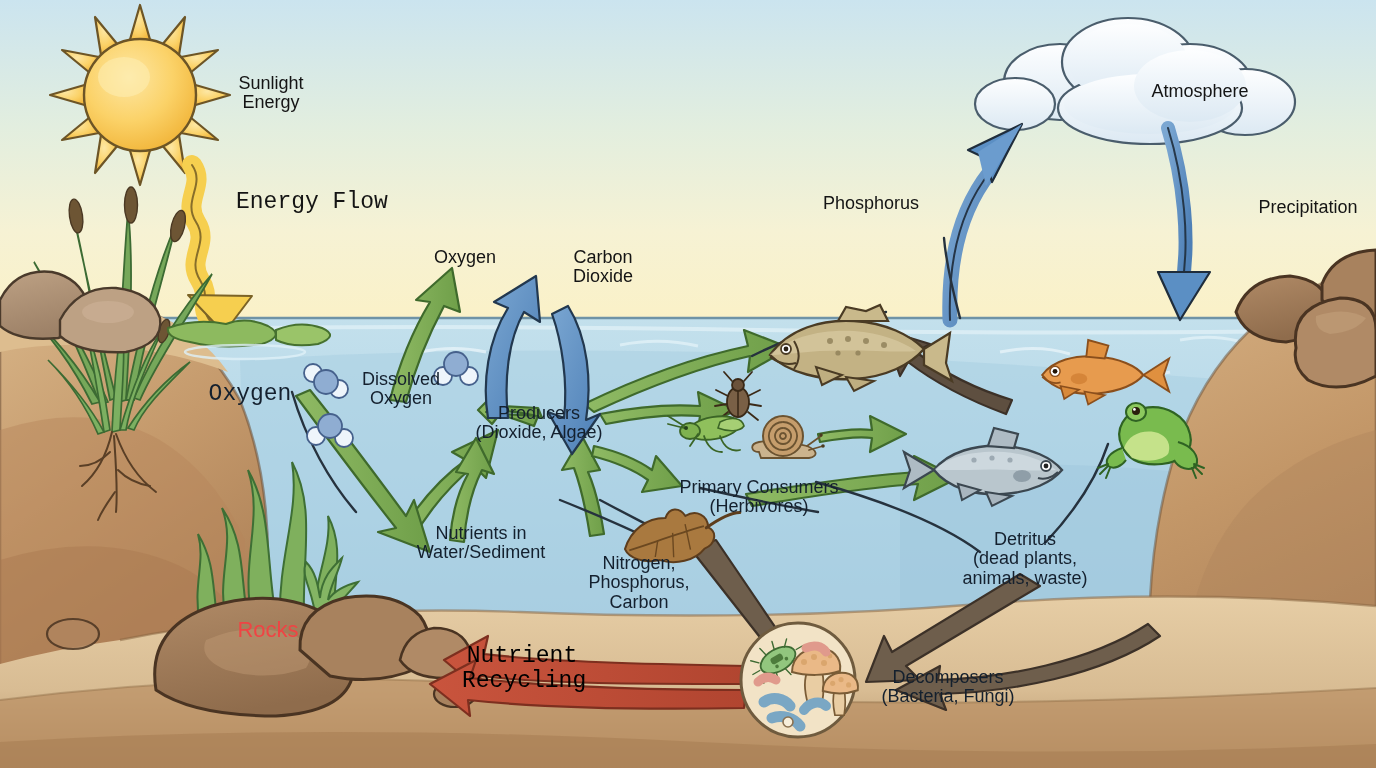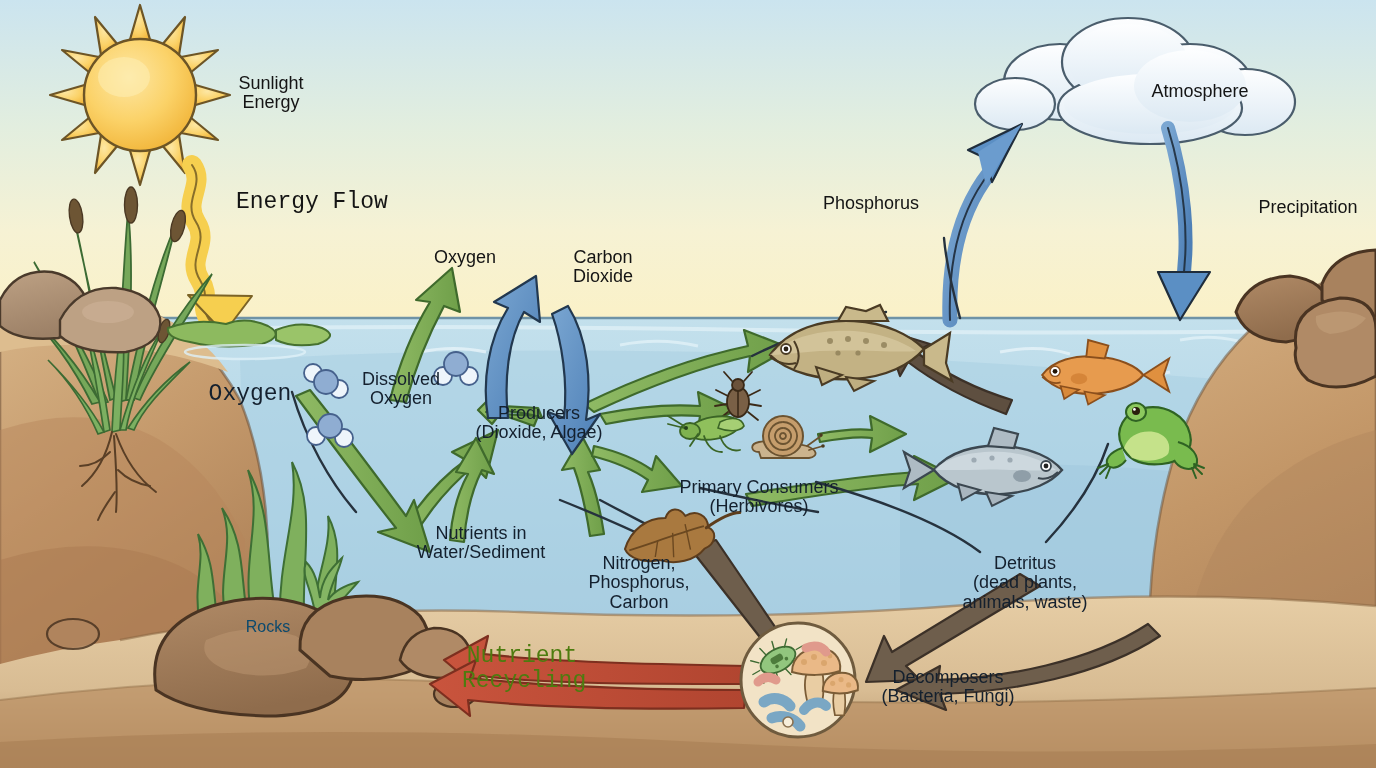--- a/index.html
+++ b/index.html
@@ -14,21 +14,21 @@
     font-family:"Liberation Sans", sans-serif;
     line-height:1.08;
     text-align:center;
     white-space:pre;
     pointer-events:none;
     font-weight:400;
   }
   .lbl.sz-lg{font-size:18px;}
   .lbl.sz-md{font-size:23px;font-family:Liberation Mono, monospace;}
   .lbl.dark{color:#14202e;}
-  .lbl.rock{color:#0c4a6e;font-size:16px;}
+  .lbl.rock{color:#ef4444;font-size:22px;}
   .lbl.sed{color:#2a1e14;font-size:21px;}
 </style>
 </head>
 <body>
 
 <div id="stage">
 
 <svg viewBox="0 0 1376 768">
   <defs>
     <linearGradient id="sky" x1="0" y1="0" x2="0" y2="1">
@@ -505,26 +505,26 @@
 Dioxide</div>
 <div class="lbl sz-lg dark" style="left:330px;top:370px;width:142px;">Dissolved
 Oxygen</div>
 <div class="lbl sz-md dark" style="left:204px;top:382px;width:92px;">Oxygen</div>
 <div class="lbl sz-lg dark" style="left:440px;top:404px;width:198px;">Producers
 (Dioxide, Algae)</div>
 <div class="lbl sz-lg dark" style="left:386px;top:524px;width:190px;">Nutrients in
 Water/Sediment</div>
 <div class="lbl sz-lg dark" style="left:658px;top:446px;width:202px;margin-top:32px;">Primary Consumers
 (Herbivores)</div>
-<div class="lbl sz-lg dark" style="left:926px;top:530px;width:198px;margin-top:24px;">Detritus
+<div class="lbl sz-lg dark" style="left:926px;top:530px;width:198px;">Detritus
 (dead plants,
 animals, waste)</div>
 <div class="lbl sz-lg dark" style="left:862px;top:668px;width:172px;">Decomposers
 (Bacteria, Fungi)</div>
-<div class="lbl sz-md" style="left:462px;top:644px;width:120px;color:#4d7c0f;">Nutrient
+<div class="lbl sz-md" style="left:462px;top:644px;width:120px;color:#000000;">Nutrient
 Recycling</div>
 <div class="lbl sz-lg dark" style="left:564px;top:554px;width:150px;">Nitrogen,
 Phosphorus,
 Carbon</div>
 <div class="lbl rock" style="left:222px;top:618px;width:92px;">Rocks</div>
 <div class="lbl sed" style="left:630px;top:736px;width:110px;margin-top:40px;">Sediment</div>
 <div class="lbl sz-lg" style="left:1132px;top:82px;width:136px;">Atmosphere</div>
 <div class="lbl sz-lg" style="left:806px;top:194px;width:130px;">Phosphorus</div>
 <div class="lbl sz-lg" style="left:1238px;top:198px;width:140px;">Precipitation</div>
 

